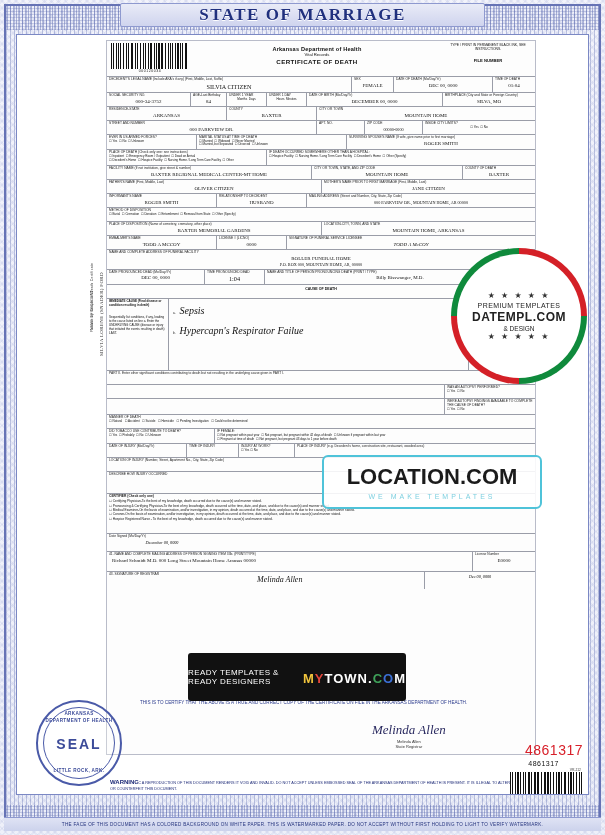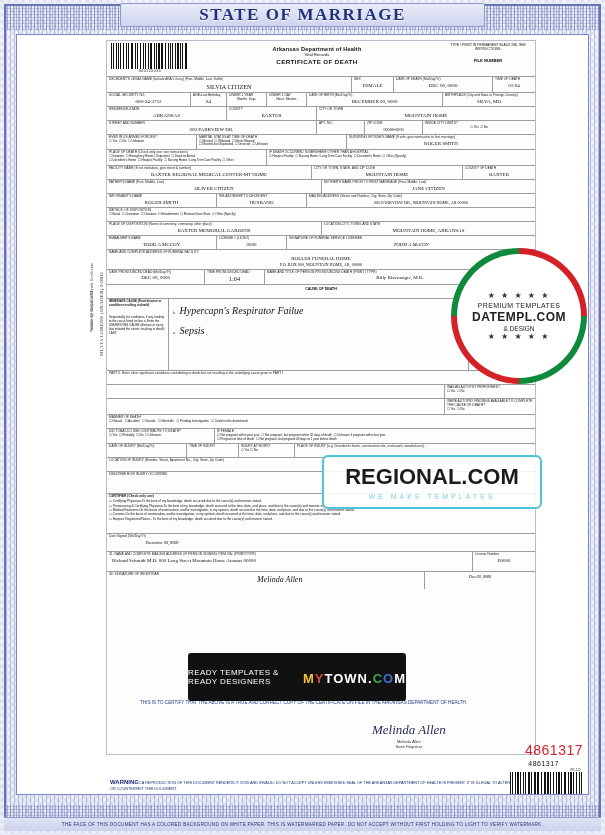--- a/index.html
+++ b/index.html
@@ -458,26 +458,26 @@
       </div>
     </div>
     <div class="row" style="min-height:72px;">
       <div class="cell" style="flex:0 0 62px;">
         <div class="tiny" style="font-weight:bold;">IMMEDIATE CAUSE (Final disease or condition resulting in death)</div>
         <div class="tiny" style="margin-top:8px;">Sequentially list conditions, if any, leading to the cause listed on line a. Enter the UNDERLYING CAUSE (disease or injury that initiated the events resulting in death) LAST.</div>
       </div>
       <div class="cell" style="flex:1; position:relative;">
         <div style="position:absolute; left:4px; top:6px;">
           <div style="display:flex; align-items:baseline; gap:4px; height:20px;">
+            <span class="tiny">a.</span>
+            <span class="handwrite">Sepsis</span>
+          </div>
+          <div style="display:flex; align-items:baseline; gap:4px; height:20px;">
             <span class="tiny">b.</span>
             <span class="handwrite">Hypercapn's Respirator Failue</span>
-          </div>
-          <div style="display:flex; align-items:baseline; gap:4px; height:20px;">
-            <span class="tiny">a.</span>
-            <span class="handwrite">Sepsis</span>
           </div>
           <div style="height:16px;"></div>
           <div style="height:16px;"></div>
         </div>
       </div>
       <div class="cell" style="flex:0 0 66px; text-align:center;">
         <span class="tiny">Approximate interval: Onset to death</span>
         <div class="val sm" style="margin-top:4px;">days</div>
         <div class="val sm" style="margin-top:8px;">days</div>
         <div class="val sm" style="margin-top:8px;">years</div>
@@ -587,20 +587,27 @@
         <span class="script" style="font-size:8px; position:absolute; left:150px; top:3px;">Melinda Allen</span>
       </div>
       <div class="cell" style="flex:0 0 110px;">
         <div class="val xs script">Dec 00, 0000</div>
       </div>
     </div>
 
   </div>
 
 
+  <div class="seal">
+    <div class="ring"></div>
+    <div class="t1">ARKANSAS</div>
+    <div class="t2">DEPARTMENT OF HEALTH</div>
+    <div class="big">SEAL</div>
+    <div class="t3">LITTLE ROCK, ARK.</div>
+  </div>
 
   <div class="certify">THIS IS TO CERTIFY THAT THE ABOVE IS A TRUE AND CORRECT COPY OF THE CERTIFICATE ON FILE IN THE ARKANSAS DEPARTMENT OF HEALTH.</div>
 
   <div class="reg-sig">
     <div class="sig">Melinda Allen</div>
     <div class="n">Melinda Allen</div>
     <div class="n2">State Registrar</div>
   </div>
 
   <div class="cert-num">4861317</div>
@@ -646,21 +653,21 @@
     <div class="inner">
       <div class="stars">★ ★ ★ ★ ★</div>
       <div class="l1">PREMIUM TEMPLATES</div>
       <div class="l2">DATEMPL.COM</div>
       <div class="l3">&amp; DESIGN</div>
       <div class="stars">★ ★ ★ ★ ★</div>
     </div>
   </div>
 
   <div class="oxtempl">
-    <div class="m">REGIONAL.COM</div>
+    <div class="m">LOCATION.COM</div>
     <div class="s">WE MAKE TEMPLATES</div>
   </div>
 
   <div class="mytempl">
     <div class="t">READY TEMPLATES &amp; READY DESIGNERS</div>
     <div class="b">
       <span class="y">M</span><span class="r">Y</span><span>TOWN</span><span>.</span><span class="g">C</span><span class="bl">O</span><span>M</span>
     </div>
   </div>
 </div>

